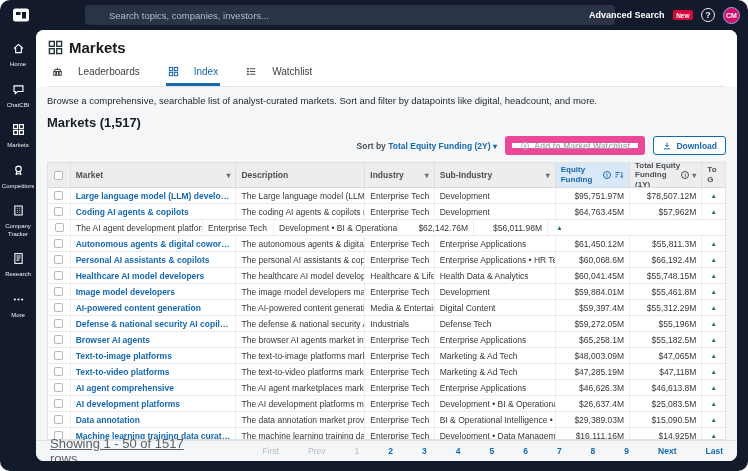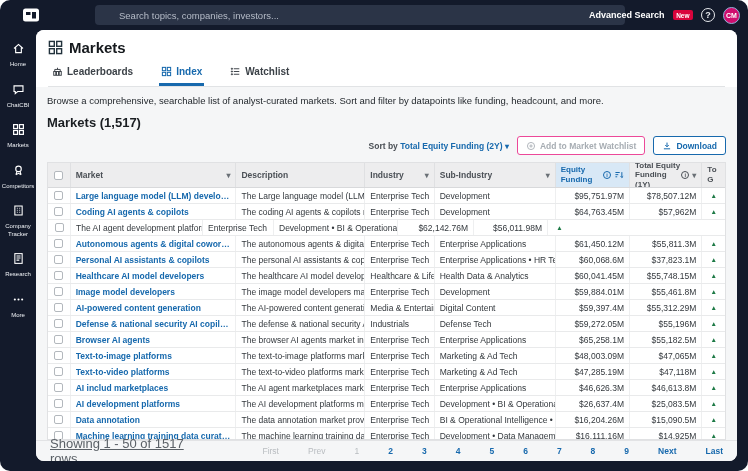--- a/index.html
+++ b/index.html
@@ -1,21 +1,21 @@
 <!DOCTYPE html>
 <html style="--accent: #1769ad; --green: #1d7a46;"><head>
 <meta charset="utf-8">
 <style>
   * { box-sizing: border-box; margin: 0; padding: 0; }
   html,body { background:#fff; }
   body { font-family:"Liberation Sans", sans-serif; }
   .frame { position:relative; width:748px; height:471px; background:#131a2b; border-radius:10px; overflow:hidden; }
 
   
-  .topbar { position:absolute; top:0; left:10px; right:0; height:40px; }
+  .topbar { position:absolute; top:0; left:0; right:0; height:40px; }
   .logo { position:absolute; left:12px; top:6px; width:18px; height:18px; }
   .top-search { position:absolute; left:85px; top:5px; width:530px; height:20px; background:#2b3447; border:none; border-radius:4px; color:#dfe3ea; font-size:9.5px; padding:0 8px 0 24px; outline:none; font-family:"Liberation Sans",sans-serif; }
   .top-search::placeholder { color:#b6bcc8; }
   .top-search-icon { position:absolute; left:92px; top:9px; width:12px; height:12px; color:#c2c8d2; }
   .top-right { position:absolute; right:8px; top:0; height:30px; display:flex; align-items:center; gap:8px; }
   .adv-search { color:#fff; font-size:9px; font-weight:700; }
   .new-badge { background:#d9043c; color:#fff; font-size:6.5px; font-weight:700; padding:1.5px 3.5px; border-radius:2px; }
   .help-circle { width:14px; height:14px; border:1.2px solid #e8eaee; border-radius:50%; color:#e8eaee; font-size:9px; font-weight:700; display:flex; align-items:center; justify-content:center; }
   .avatar { width:17px; height:17px; border-radius:50%; background:#cf0d6e; color:#fff; font-size:7px; font-weight:700; display:flex; align-items:center; justify-content:center; border:1px solid #8fb3d9; }
 
@@ -25,39 +25,39 @@
   .side-item svg { width:13px; height:13px; }
   .side-label { font-size:6px; color:#eef1f5; text-align:center; line-height:1.25; }
 
   
   .card { position:absolute; left:36px; top:30px; width:701px; height:431px; background:#fff; border-radius:8px; overflow:hidden; display:flex; flex-direction:column; }
   .card-head { padding:9px 12px 0 12px; background:#fff; flex:none; }
   .title-row { display:flex; align-items:center; gap:6px; }
   .title-row svg { width:15px; height:15px; color:#22323c; }
   .page-title { font-size:15px; font-weight:700; color:#15191d; }
   .tabs { display:flex; gap:24px; margin-top:6px; border-bottom:1px solid #e1e3e5; padding:0 2px; }
-  .tab { display:flex; align-items:flex-end; gap:4px; font-size:10px; font-weight:700; color:#3c4248; padding:4px 2px 6px; border-bottom:3px solid transparent; cursor:pointer; }
+  .tab { display:flex; align-items:flex-end; gap:15px; font-size:10px; font-weight:400; color:#3c4248; padding:4px 2px 6px; border-bottom:3px solid transparent; cursor:pointer; }
   .tab svg { width:11px; height:11px; }
   .tab.active { color:var(--accent); border-bottom-color:var(--accent); }
 
   .section { background:#f5f6f7; flex:1; min-height:0; display:flex; flex-direction:column; padding:7px 11px 0 11px; }
   .browse-text { font-size:9.5px; color:#24292e; margin:1px 0 9px; }
   .count-title { font-size:13px; font-weight:700; color:#1a1e22; margin-bottom:6px; }
 
   .controls { display:flex; align-items:center; margin-bottom:7px; }
   .market-search-wrap { position:relative; width:340px; }
   .market-search { width:100%; height:18px; border:1px solid #d8dadd; border-radius:3px; font-size:8.5px; padding:0 6px 0 20px; color:#333; outline:none; background:#fff; font-family:"Liberation Sans",sans-serif; }
   .market-search::placeholder { color:#9aa0a6; }
   .market-search-icon { position:absolute; left:5px; top:4px; width:10px; height:10px; color:#8d939a; }
   .controls-right { margin-left:auto; display:flex; align-items:center; gap:8px; }
   .sortby { font-size:8.5px; color:#4a4f55; font-weight:700;margin-left:28px; }
   .sortby-value { color:var(--accent); font-weight:700; }
   .sortby-caret { color:var(--accent); font-size:8px; }
   .btn { display:flex; align-items:center; gap:4px; height:19px; border-radius:3px; font-size:8.5px; font-weight:700; padding:0 8px; cursor:pointer; background:#fff; }
-  .btn-disabled { border:1px solid #ec4899; color:#a7adb3; }
+  .btn-disabled { border:7px solid #ec4899; color:#a7adb3; }
   .btn-primary-outline { border:1px solid var(--accent); color:var(--accent); }
   .btn svg { width:10px; height:10px; }
 
   
   .table-wrap { border:1px solid #e0e1e3; background:#fff; flex:1; min-height:0; overflow:hidden; display:flex; flex-direction:column; }
   .thead { display:flex; height:25px; background:#ededee; border-bottom:1px solid #d8d9db; flex:none; }
   .th { display:flex; align-items:center; padding:0 5px; font-size:8.5px; font-weight:700; color:#4b5056; border-right:1px solid #dfe0e2; overflow:hidden; }
   .th .two-line { line-height:1.2; font-size:8px; }
   .th-caret { margin-left:auto; color:#6a7076; font-size:8px; }
   .th-f2y { background:#d8e8f6; color:var(--accent); }
@@ -206,21 +206,21 @@
                 <circle cx="2.8" cy="8" r="0.9" fill="currentColor"></circle>
                 <circle cx="2.8" cy="12" r="0.9" fill="currentColor"></circle>
               </svg>
             </span>
             <span>Watchlist</span>
           </div>
         </div>
     </div>
 
     <div class="section">
-      <div class="browse-text">Browse a comprehensive, searchable list of analyst-curated markets. Sort and filter by datapoints like funding, headcount, and more.</div>
+      <div class="browse-text">Browse a comprehensive, searchable list of analyst-curated markets. Sort and filter by datapoints like digital, headcount, and more.</div>
       <div class="count-title">Markets (1,517)</div>
 
       <div class="controls">
         <div class="controls-right">
           <span class="sortby">
             <span>Sort by</span>
             <span class="sortby-value">Total Equity Funding (2Y)</span>
             <span class="sortby-caret">▾</span>
           </span>
           <button class="btn btn-disabled">
@@ -375,21 +375,21 @@
               <div class="cell c-desc">
                 <span>The personal AI assistants &amp; copilot</span>
               </div>
               <div class="cell c-industry">
                 <span>Enterprise Tech</span>
               </div>
               <div class="cell c-sub">
                 <span>Enterprise Applications • HR Tech</span>
               </div>
               <div class="cell c-f2y">$60,068.6M</div>
-              <div class="cell c-f1y">$37,823.1M</div>
+              <div class="cell c-f1y">$66,192.4M</div>
               <div class="cell c-trend">
                 <span class="trend-up">▲</span>
               </div>
             </div>
             <div class="row">
               <div class="cell c-check">
                 <span class="checkbox"></span>
               </div>
               <div class="cell c-market">
                 <a class="market-link">Healthcare AI model developers</a>
@@ -539,21 +539,21 @@
               <div class="cell c-f1y">$47,118M</div>
               <div class="cell c-trend">
                 <span class="trend-up">▲</span>
               </div>
             </div>
             <div class="row">
               <div class="cell c-check">
                 <span class="checkbox"></span>
               </div>
               <div class="cell c-market">
-                <a class="market-link">AI includ marketplaces</a>
+                <a class="market-link">AI agent comprehensive</a>
               </div>
               <div class="cell c-desc">
                 <span>The AI agent marketplaces market</span>
               </div>
               <div class="cell c-industry">
                 <span>Enterprise Tech</span>
               </div>
               <div class="cell c-sub">
                 <span>Enterprise Applications</span>
               </div>
@@ -594,21 +594,21 @@
               </div>
               <div class="cell c-desc">
                 <span>The data annotation market provides</span>
               </div>
               <div class="cell c-industry">
                 <span>Enterprise Tech</span>
               </div>
               <div class="cell c-sub">
                 <span>BI &amp; Operational Intelligence • Data</span>
               </div>
-              <div class="cell c-f2y">$16,204.26M</div>
+              <div class="cell c-f2y">$29,389.03M</div>
               <div class="cell c-f1y">$15,090.5M</div>
               <div class="cell c-trend">
                 <span class="trend-up">▲</span>
               </div>
             </div>
             <div class="row">
               <div class="cell c-check">
                 <span class="checkbox"></span>
               </div>
               <div class="cell c-market">

